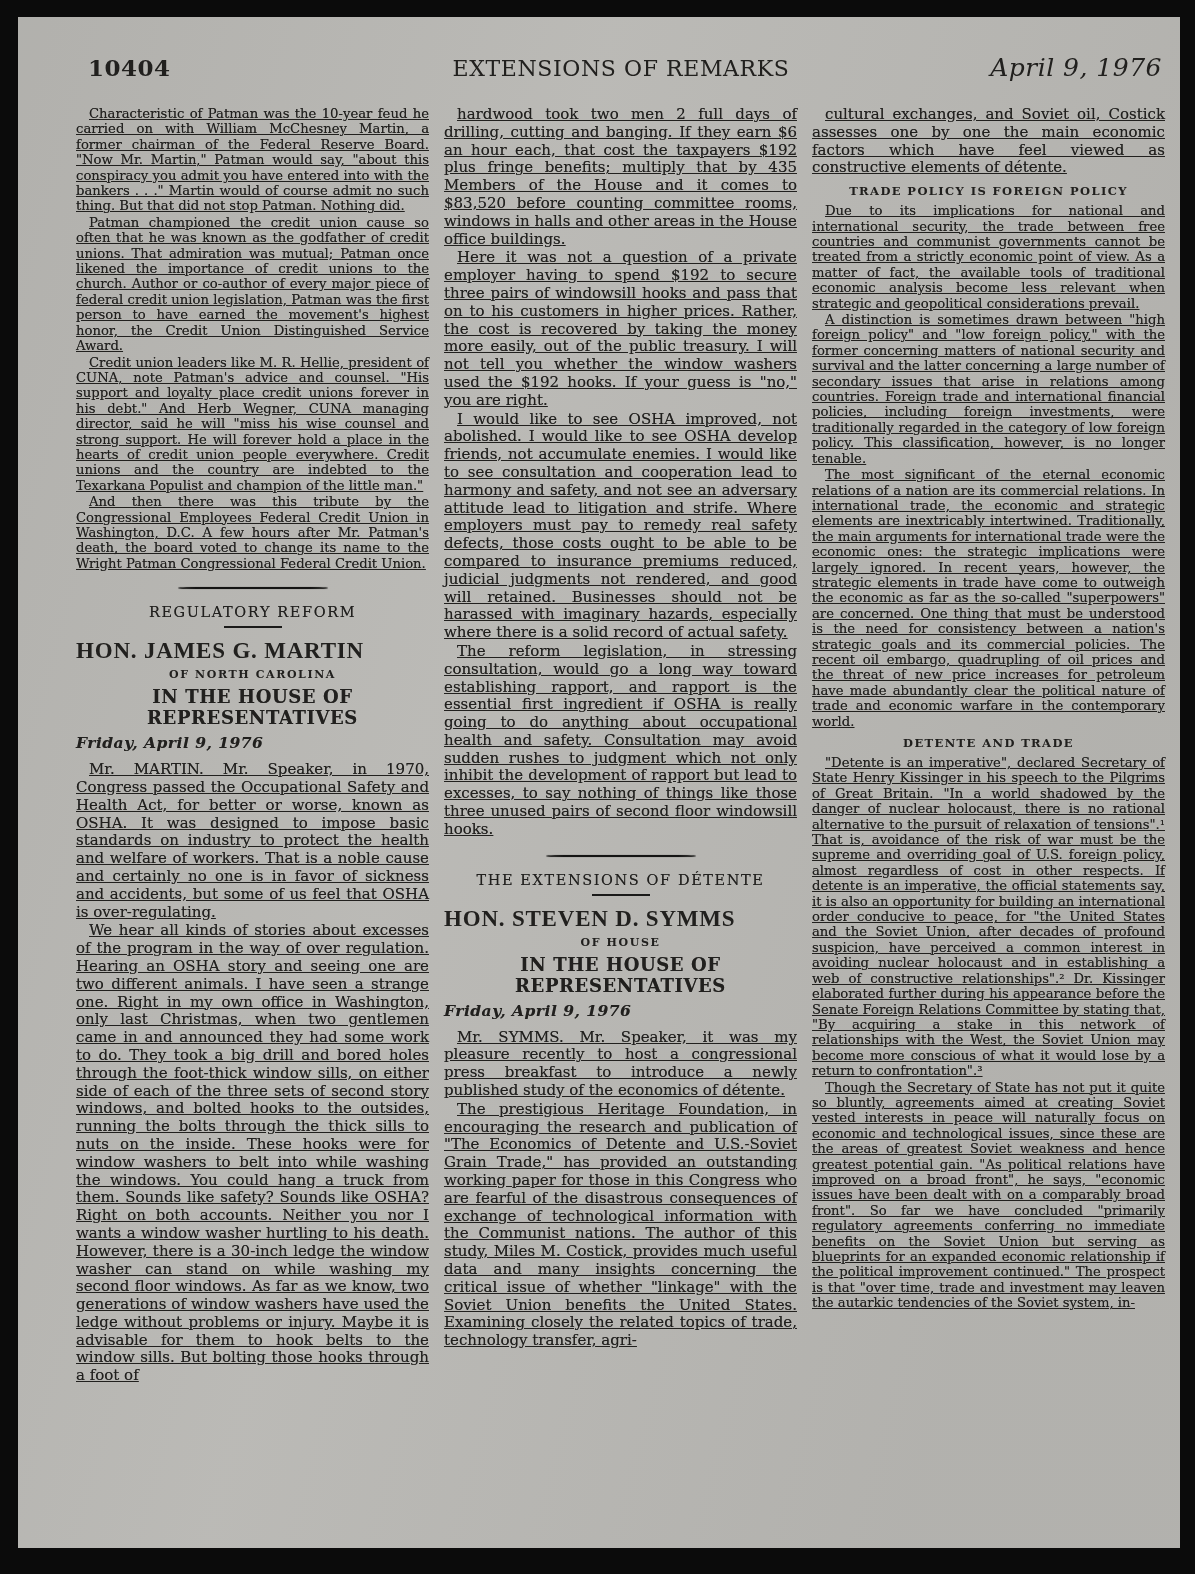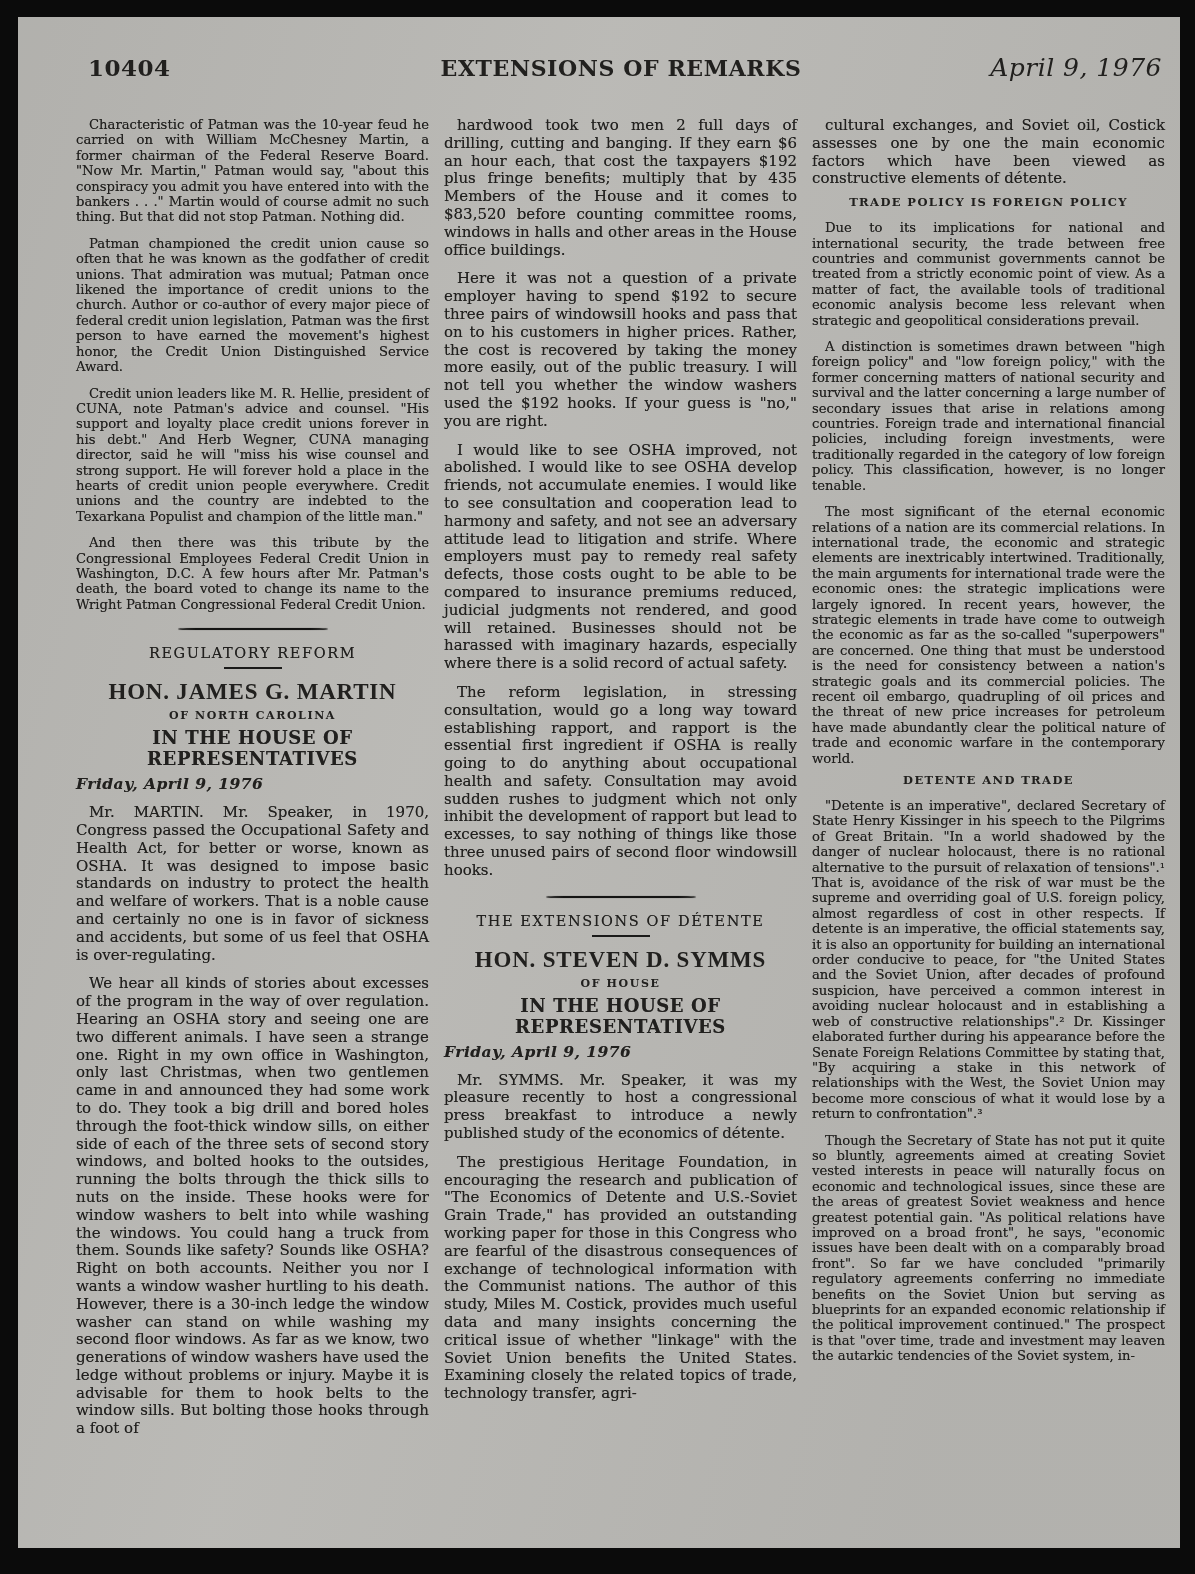--- a/index.html
+++ b/index.html
@@ -27,49 +27,50 @@
   .header{
     display:grid;
     grid-template-columns:1fr auto 1fr;
     align-items:baseline;
     margin-bottom:24px;
   }
   .page-number{
     font-weight:bold;font-size:23px;letter-spacing:.5px;padding-left:12px;
   }
   .header-title{
-    font-weight:bold;font-size:22px;letter-spacing:.6px;text-align:center;
+    font-weight:normal;font-size:22px;letter-spacing:.6px;text-align:center;
   }
   .header-date{
     font-style:italic;font-size:25px;letter-spacing:.5px;justify-self:end;padding-right:4px;
   }
   .columns{display:flex;gap:15px;}
   .col{flex:0 0 353px;width:353px;}
   .para{
-    margin:11px 0 1px 0;
+    margin:0 0 1px 0;
     text-indent:13px;
     text-align:justify;
     text-shadow:0 0 .5px rgba(25,25,25,.55);
+    text-decoration:underline;
   }
   .t-main .para{font-size:15px;line-height:17.8px;}
   .t-small .para{font-size:13.2px;line-height:15.4px;}
   .divider{
     width:150px;height:2px;background:#141413;
     margin:16px auto 15px auto;
     border-radius:40%/100%;
     box-shadow:0 0 1px rgba(0,0,0,.6);
   }
   .kicker{
     text-align:center;font-size:14.5px;letter-spacing:1.6px;
     margin:2px 0 6px 0;
     text-shadow:0 0 .5px rgba(25,25,25,.55);
   }
   .rule-short{width:58px;height:2px;background:#1a1a19;margin:0 auto 10px auto;}
   .speaker{
-    text-align:center;
+    text-align:left;
     font-family:"Liberation Serif", serif;
     font-weight:bold;font-size:23px;letter-spacing:.8px;
     margin:2px 0 4px 0;
   }
   .state{
     text-align:center;font-weight:bold;font-size:11px;letter-spacing:1.6px;
     margin-bottom:5px;
   }
   .chamber{
     text-align:center;font-size:18px;letter-spacing:.6px;font-weight:bold;
@@ -135,21 +136,21 @@
         <div class="chamber">IN THE HOUSE OF REPRESENTATIVES</div>
         <div class="a-date">Friday, April 9, 1976</div>
         <div class="t-main">
             <p class="para">Mr. SYMMS. Mr. Speaker, it was my pleasure recently to host a congressional press breakfast to introduce a newly published study of the economics of détente.</p>
             <p class="para">The prestigious Heritage Foundation, in encouraging the research and publication of "The Economics of Detente and U.S.-Soviet Grain Trade," has provided an outstanding working paper for those in this Congress who are fearful of the disastrous consequences of exchange of technological information with the Communist nations. The author of this study, Miles M. Costick, provides much useful data and many insights concerning the critical issue of whether "linkage" with the Soviet Union benefits the United States. Examining closely the related topics of trade, technology transfer, agri-</p>
           </div>
       </div>
 
       <div class="col">
         <div class="t-main">
-            <p class="para">cultural exchanges, and Soviet oil, Costick assesses one by one the main economic factors which have been viewed as constructive elements of détente.</p>
+            <p class="para">cultural exchanges, and Soviet oil, Costick assesses one by one the main economic factors which have feel viewed as constructive elements of détente.</p>
           </div>
         <div class="subhead">TRADE POLICY IS FOREIGN POLICY</div>
         <div class="t-small">
             <p class="para">Due to its implications for national and international security, the trade between free countries and communist governments cannot be treated from a strictly economic point of view. As a matter of fact, the available tools of traditional economic analysis become less relevant when strategic and geopolitical considerations prevail.</p>
             <p class="para">A distinction is sometimes drawn between "high foreign policy" and "low foreign policy," with the former concerning matters of national security and survival and the latter concerning a large number of secondary issues that arise in relations among countries. Foreign trade and international financial policies, including foreign investments, were traditionally regarded in the category of low foreign policy. This classification, however, is no longer tenable.</p>
             <p class="para">The most significant of the eternal economic relations of a nation are its commercial relations. In international trade, the economic and strategic elements are inextricably intertwined. Traditionally, the main arguments for international trade were the economic ones: the strategic implications were largely ignored. In recent years, however, the strategic elements in trade have come to outweigh the economic as far as the so-called "superpowers" are concerned. One thing that must be understood is the need for consistency between a nation's strategic goals and its commercial policies. The recent oil embargo, quadrupling of oil prices and the threat of new price increases for petroleum have made abundantly clear the political nature of trade and economic warfare in the contemporary world.</p>
           </div>
         <div class="subhead">DETENTE AND TRADE</div>
         <div class="t-small">
             <p class="para">"Detente is an imperative", declared Secretary of State Henry Kissinger in his speech to the Pilgrims of Great Britain. "In a world shadowed by the danger of nuclear holocaust, there is no rational alternative to the pursuit of relaxation of tensions".¹ That is, avoidance of the risk of war must be the supreme and overriding goal of U.S. foreign policy, almost regardless of cost in other respects. If detente is an imperative, the official statements say, it is also an opportunity for building an international order conducive to peace, for "the United States and the Soviet Union, after decades of profound suspicion, have perceived a common interest in avoiding nuclear holocaust and in establishing a web of constructive relationships".² Dr. Kissinger elaborated further during his appearance before the Senate Foreign Relations Committee by stating that, "By acquiring a stake in this network of relationships with the West, the Soviet Union may become more conscious of what it would lose by a return to confrontation".³</p>

